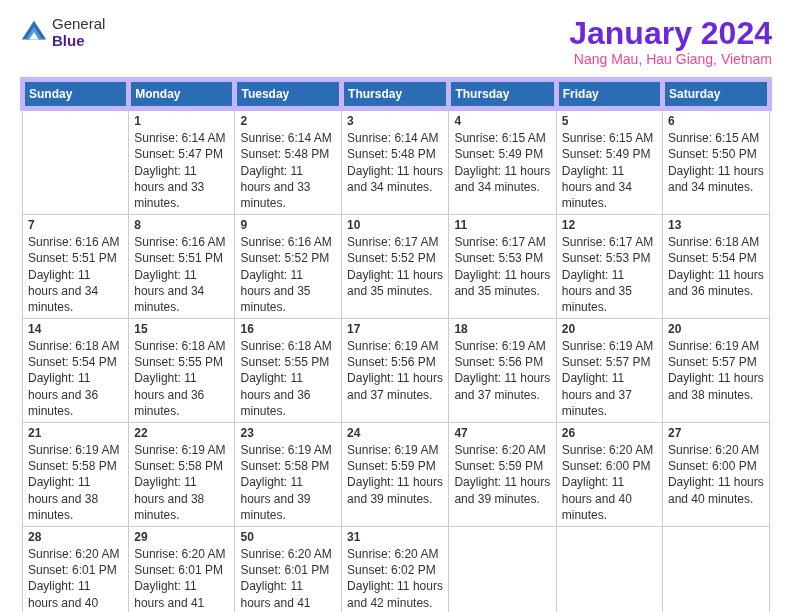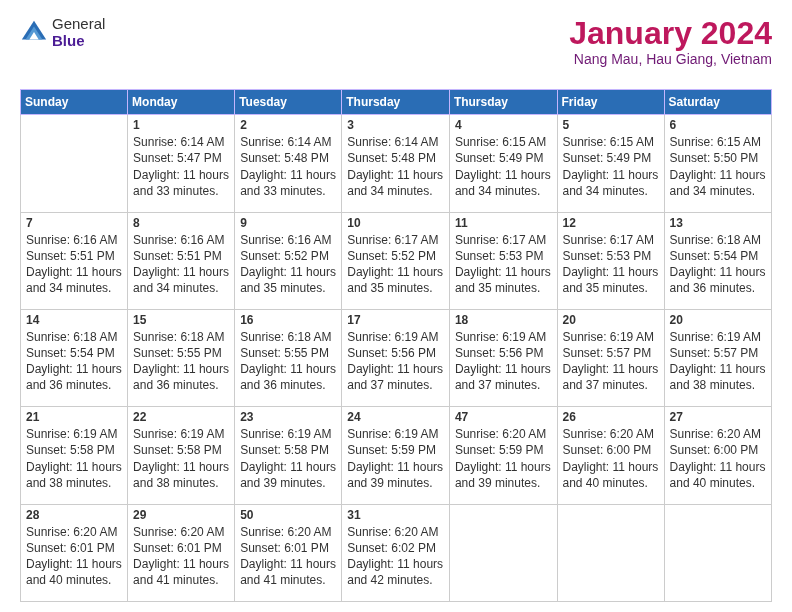--- a/index.html
+++ b/index.html
@@ -14,21 +14,21 @@
       width: 792px;
       height: 612px;
       padding: 16px 20px 10px 20px;
       display: flex;
       flex-direction: column;
     }
     .header {
       display: flex;
       justify-content: space-between;
       align-items: flex-start;
-      margin-bottom: 22px;
+      margin-bottom: 10px;
     }
     .logo {
       display: flex;
       align-items: center;
       gap: 4px;
     }
     .logo-text {
       display: flex;
       flex-direction: column;
       line-height: 1.1;
@@ -46,39 +46,39 @@
     .logo-icon {
       width: 28px;
       height: 28px;
     }
     .title-block {
       text-align: right;
     }
     .month-title {
       font-size: 32px;
       font-weight: bold;
-      color: #be185d;
+      color: #6d28d9;
       line-height: 1.1;
     }
     .location {
       font-size: 14px;
-      color: #701a75;
+      color: #ec4899;
     }
     .calendar {
       width: 100%;
       border-collapse: collapse;
       flex: 1;
     }
     .calendar th {
       background: #2a6db5;
       color: #fff;
       font-size: 12px;
       padding: 5px 4px;
       text-align: left;
-      border: 1px solid #c4b5fd;
+      border: 5px solid #c4b5fd;
       font-weight: bold;
     }
     .calendar td {
       border: 1px solid #ccc;
       vertical-align: top;
       padding: 3px 5px;
       font-size: 10px;
       color: #333;
       width: 113px;
       min-height: 75px;

